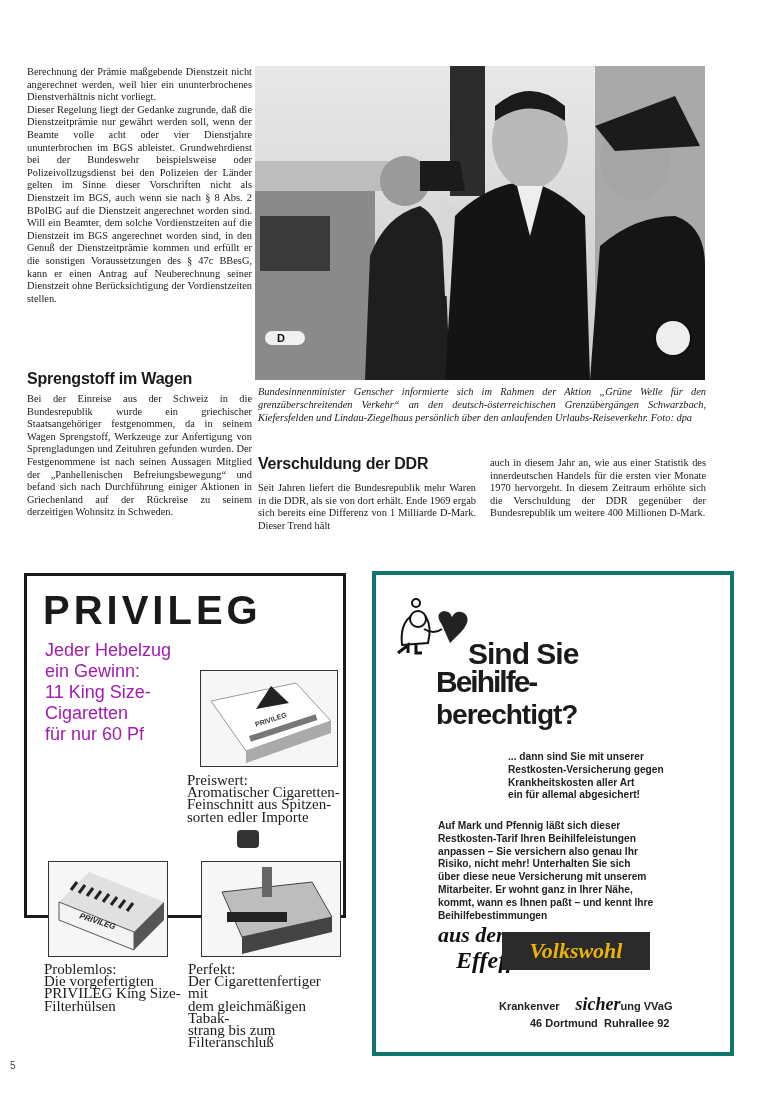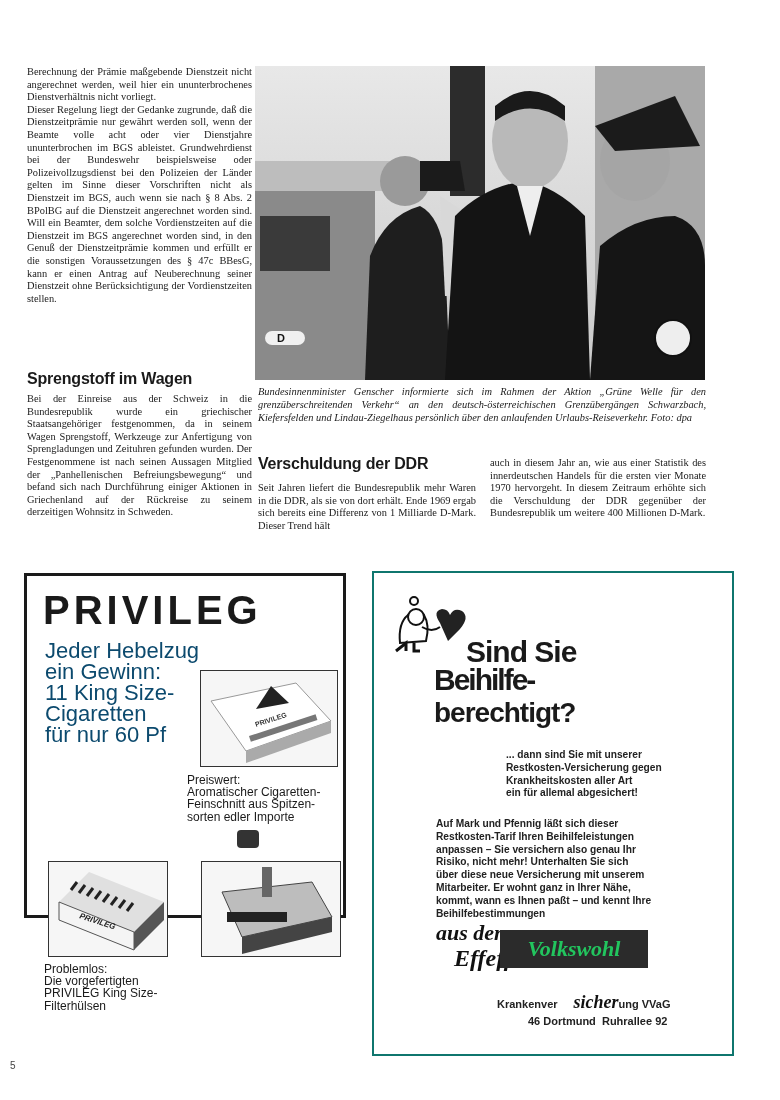--- a/index.html
+++ b/index.html
@@ -10,25 +10,25 @@
   .col-text { font-family:"Liberation Serif", serif; font-size:10.4px; line-height:12.6px; text-align:justify; hyphens:manual; }
   .col-text p { margin:0; }
   .headline { font-family:"Liberation Sans", sans-serif; font-weight:bold; font-size:16px; letter-spacing:-0.2px; margin:0; }
 
   
   .photo { left:255px; top:66px; width:450px; height:314px; background:#2a2a2a; overflow:hidden; }
   .caption { left:258px; top:386px; width:448px; font-family:"Liberation Serif", serif; font-style:italic; font-size:10.4px; line-height:12.8px; text-align:justify; }
 
   
   .ad-left { left:24px; top:573px; width:322px; height:345px; border:3px solid #1a1a1a; box-sizing:border-box; }
-  .ad-right { left:372px; top:571px; width:362px; height:485px; border:2px solid #0f766e; box-sizing:border-box; }
+  .ad-right { left:372px; top:571px; width:362px; height:485px; border:4px solid #0f766e; box-sizing:border-box; }
 
   .privileg-logo { left:16px; top:12px; font-family:"Liberation Sans", sans-serif; font-weight:bold; font-size:40px; letter-spacing:4px; color:#1a1a1a; }
-  .privileg-tag { left:18px; top:64px; font-family:"Liberation Sans", sans-serif; font-size:22px; line-height:21px; color:#0c4a6e; }
-  .ad-small { font-family:Liberation Sans, sans-serif; font-size:12px; line-height:12.2px; color:#1a1a1a; }
+  .privileg-tag { left:18px; top:64px; font-family:"Liberation Sans", sans-serif; font-size:18px; line-height:21px; color:#a21caf; }
+  .ad-small { font-family:Liberation Serif, serif; font-size:15px; line-height:12.2px; color:#1a1a1a; }
   .prod-img { border:1px solid #333; background:#f6f6f6; box-sizing:border-box; overflow:hidden; }
   .footer-line { left:20px; top:443px; font-family:"Liberation Sans", sans-serif; font-weight:bold; font-size:12px; letter-spacing:0.3px; }
 
   .vw-h1 { font-family:"Liberation Sans", sans-serif; font-weight:bold; color:#1a1a1a; letter-spacing:-1px; }
   .vw-body { font-family:"Liberation Sans", sans-serif; font-weight:bold; font-size:10.2px; line-height:12.8px; color:#222; }
   .script { font-family:"Liberation Serif", serif; font-style:italic; font-weight:bold; color:#111; }
   .vw-banner { left:126px; top:357px; width:148px; height:38px; background:#2b2b2b; color:#fff; display:flex; align-items:center; justify-content:center; }
 </style>
 </head>
 <body>
@@ -134,20 +134,26 @@
     </svg>
   </div>
   <div class="abs" style="left:210px; top:254px; width:22px; height:18px; background:#333; border-radius:4px;"></div>
 
   <div class="abs ad-small" style="left:17px; top:387px;">
     <div>Problemlos:</div>
     <div>Die vorgefertigten</div>
     <div>PRIVILEG King Size-</div>
     <div>Filterhülsen</div>
   </div>
+  <div class="abs ad-small" style="left:161px; top:387px;">
+    <div>Perfekt:</div>
+    <div>Der Cigarettenfertiger mit</div>
+    <div>dem gleichmäßigen Tabak-</div>
+    <div>strang bis zum Filteranschluß</div>
+  </div>
 
 </div>
 
 <div class="abs ad-right">
   <svg class="abs" style="left:18px; top:20px;" width="80" height="62" viewBox="0 0 80 62">
     <circle cx="22" cy="8" r="4" fill="none" stroke="#111" stroke-width="2"></circle>
     <path d="M8 50 Q6 30 16 22 Q26 14 32 22 Q38 32 34 48 Z" fill="#fff" stroke="#111" stroke-width="2"></path>
     <circle cx="24" cy="24" r="8" fill="#fff" stroke="#111" stroke-width="2"></circle>
     <path d="M4 58 L14 50 L14 58 M22 50 L22 58 L28 58" fill="none" stroke="#111" stroke-width="3"></path>
     <path d="M48 30 Q40 18 50 16 Q56 16 58 22 Q62 14 70 18 Q78 24 68 36 L56 48 Z" fill="#222"></path>
@@ -171,21 +177,21 @@
     <div>Risiko, nicht mehr! Unterhalten Sie sich</div>
     <div>über diese neue Versicherung mit unserem</div>
     <div>Mitarbeiter. Er wohnt ganz in Ihrer Nähe,</div>
     <div>kommt, wann es Ihnen paßt – und kennt Ihre</div>
     <div>Beihilfebestimmungen</div>
   </div>
 
   <div class="abs script" style="left:62px; top:347px; font-size:22px;">aus dem</div>
   <div class="abs script" style="left:80px; top:372px; font-size:24px;">Effeff</div>
   <div class="abs vw-banner">
-    <span class="script" style="color:#22c55e; font-size:22px;">Volkswohl</span>
+    <span class="script" style="color:#eab308; font-size:22px;">Volkswohl</span>
   </div>
 
   <div class="abs vw-body" style="left:123px; top:423px; font-size:11px;">
     <span>Krankenver</span><span class="script" style="font-size:18px;margin-left:16px;">sicher</span><span>ung VVaG</span>
   </div>
   <div class="abs vw-body" style="left:154px; top:442px; font-size:11px; white-space:pre;">46 Dortmund  Ruhrallee 92</div>
 </div>
 
 <div class="abs sans" style="left:10px; top:1060px; font-size:10px; color:#444;">5</div>
 

